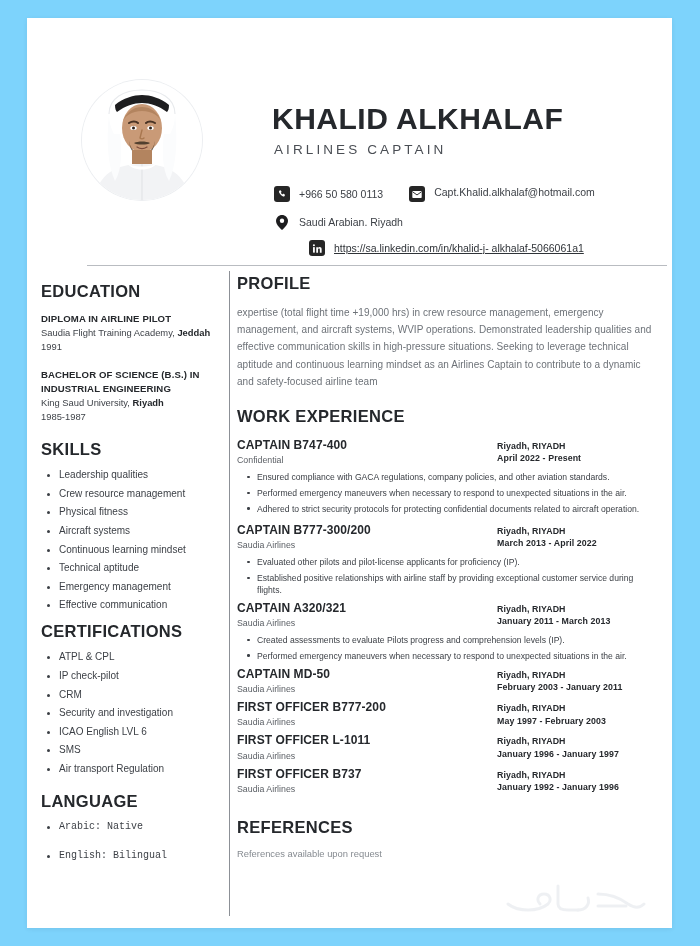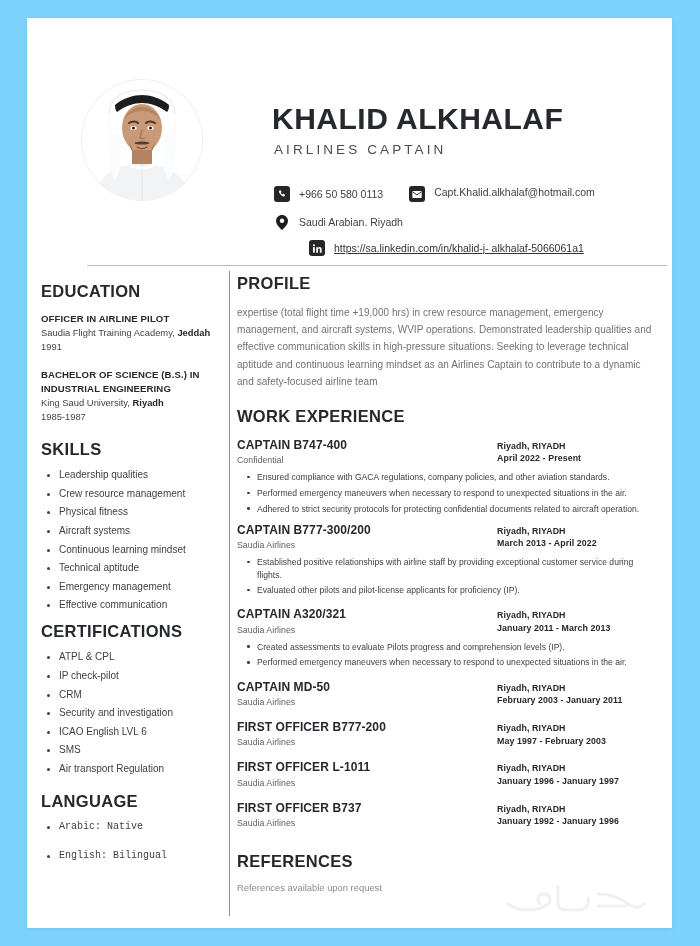--- a/index.html
+++ b/index.html
@@ -229,21 +229,21 @@
   }
   ul.job-bullets li::before {
     content: "";
     position: absolute;
     left: 2px; top: 4.5px;
     width: 2.6px; height: 2.6px;
     border-radius: 50%;
     background: #3b3f45;
   }
   .job.sp-lg { margin-top: 7px; }
-  .job.sp-sm { margin-top: 10px; }
+  .job.sp-sm { margin-top: 3px; }
 
   .blk-refs { margin-top: 22px; }
   .refs-text {
     font-size: 9.4px;
     color: #868b91;
     margin-top: 2px;
   }
 
   
   .watermark {
@@ -345,21 +345,21 @@
     </div>
 
     <div class="vdiv"></div>
 
     <div class="left-col">
 
       <div>
         <div class="sec-title">EDUCATION</div>
 
         <div class="edu-item">
-          <div class="edu-degree">OFFICER IN AIRLINE PILOT</div>
+          <div class="edu-degree">DIPLOMA IN AIRLINE PILOT</div>
           <div class="edu-school">
             <span>Saudia Flight Training Academy,</span>
             <b>Jeddah</b>
           </div>
           <div class="edu-year">1991</div>
         </div>
 
         <div class="edu-item">
           <div class="edu-degree">BACHELOR OF SCIENCE (B.S.) IN INDUSTRIAL ENGINEERING</div>
           <div class="edu-school">
@@ -439,22 +439,22 @@
             <div class="job-left">
               <div class="job-title">CAPTAIN B777-300/200</div>
               <div class="job-org">Saudia Airlines</div>
             </div>
             <div class="job-meta">
               <div class="job-loc">Riyadh, RIYADH</div>
               <div class="job-date">March 2013 - April 2022</div>
             </div>
           </div>
           <ul class="job-bullets">
+            <li>Evaluated other pilots and pilot-license applicants for proficiency (IP).</li>
             <li>Established positive relationships with airline staff by providing exceptional customer service during flights.</li>
-            <li>Evaluated other pilots and pilot-license applicants for proficiency (IP).</li>
           </ul>
         </div>
 
         <div class="job sp-sm">
           <div class="job-head">
             <div class="job-left">
               <div class="job-title">CAPTAIN A320/321</div>
               <div class="job-org">Saudia Airlines</div>
             </div>
             <div class="job-meta">

